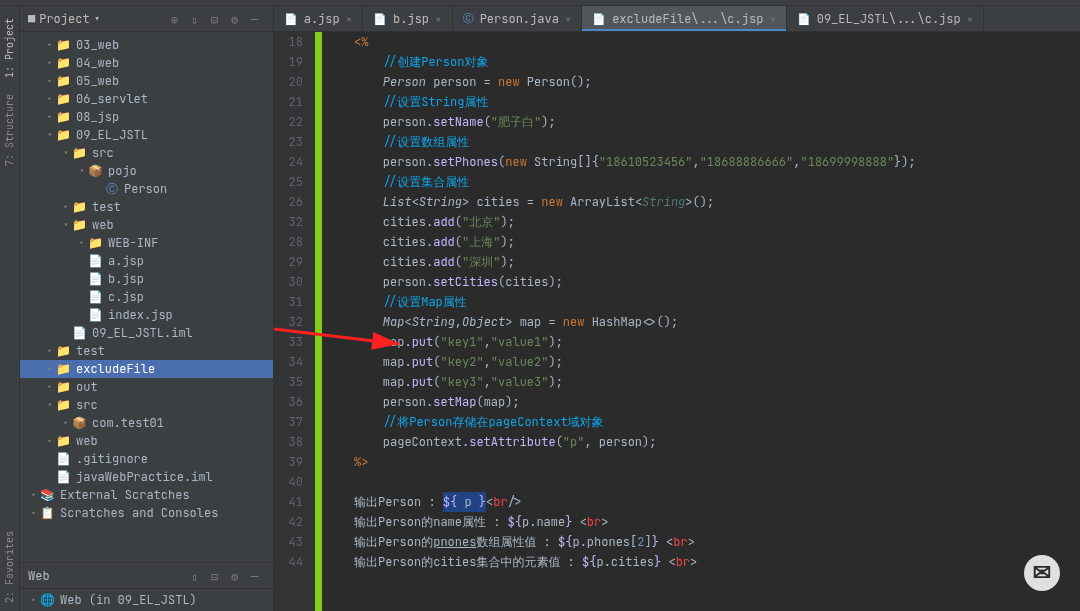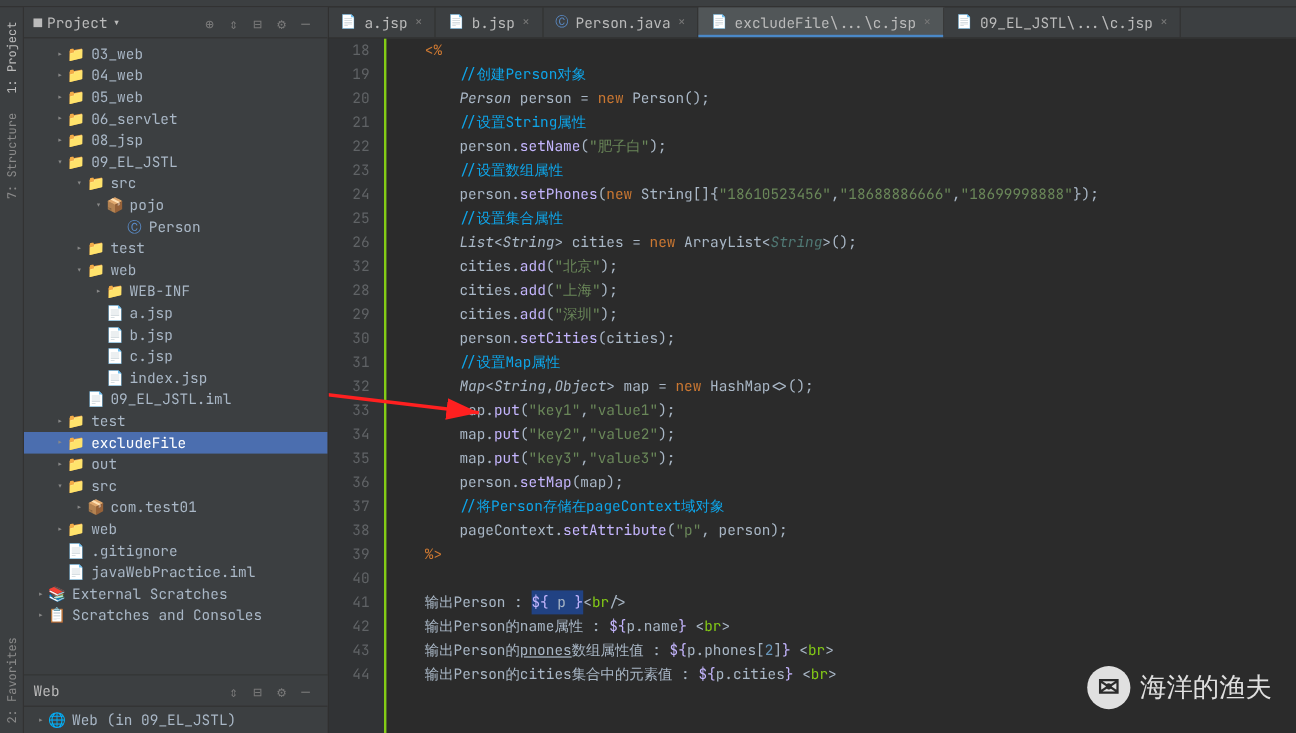--- a/index.html
+++ b/index.html
@@ -26,24 +26,24 @@
     .file-icon { color: #87939a; }
     .bottom-panel { border-top: 1px solid #323232; }
     .editor-area { flex: 1; display: flex; flex-direction: column; background: #2b2b2b; overflow: hidden; }
     .editor-tabs { height: 26px; background: #3c3f41; border-bottom: 1px solid #323232; display: flex; align-items: stretch; }
     .tab { display: flex; align-items: center; padding: 0 10px; gap: 6px; border-right: 1px solid #323232; font-size: 12px; color: #bbb; cursor: pointer; position: relative; }
     .tab.active { background: #515658; }
     .tab .underline { position: absolute; bottom: 0; left: 0; right: 0; height: 2px; background: #4a88c7; }
     .tab-icon { font-size: 11px; }
     .tab-close { color: #787878; font-size: 11px; }
     .code-container { flex: 1; display: flex; overflow: hidden; position: relative; }
-    .gutter { width: 48px; background: #313335; text-align: right; padding-right: 12px; color: #606366; font-size: 12px; line-height: 20px; padding-top: 0; border-right: 2px solid #84cc16; }
+    .gutter { width: 48px; background: #313335; text-align: right; padding-right: 12px; color: #606366; font-size: 12px; line-height: 20px; padding-top: 0; border-right: 7px solid #84cc16; }
     .code { flex: 1; padding-left: 12px; font-size: 12px; line-height: 20px; white-space: pre; overflow: hidden; }
     .code-line { position: relative; }
-    .kw { color: #84cc16; }
+    .kw { color: #ef4444; }
     .type { color: #a9b7c6; font-style: italic; }
     .str { color: #6a8759; }
     .method { color: #c4b5fd; }
     .comment { color: #0ea5e9; }
     .new { color: #cc7832; }
     .punct { color: #cc7832; }
     .ident { color: #a9b7c6; }
     .num { color: #6897bb; }
     .generic { font-style: italic; color: #507874; }
     .breadcrumb { height: 22px; background: #3c3f41; border-top: 1px solid #323232; display: flex; align-items: center; padding: 0 12px; font-size: 11px; color: #888; gap: 6px; }
@@ -297,14 +297,13 @@
             </marker>
           </defs>
         <line x1="30" y1="12" x2="280" y2="42" stroke="#ff2020" stroke-width="3" marker-end="url(#ah)"></line>
       </svg>
     </div>
   </div>
 </div>
 
 <div class="watermark">
   <span class="wechat-icon">✉</span>
-  <span>海洋的渔夫</span>
 </div>
 
 </body></html>

